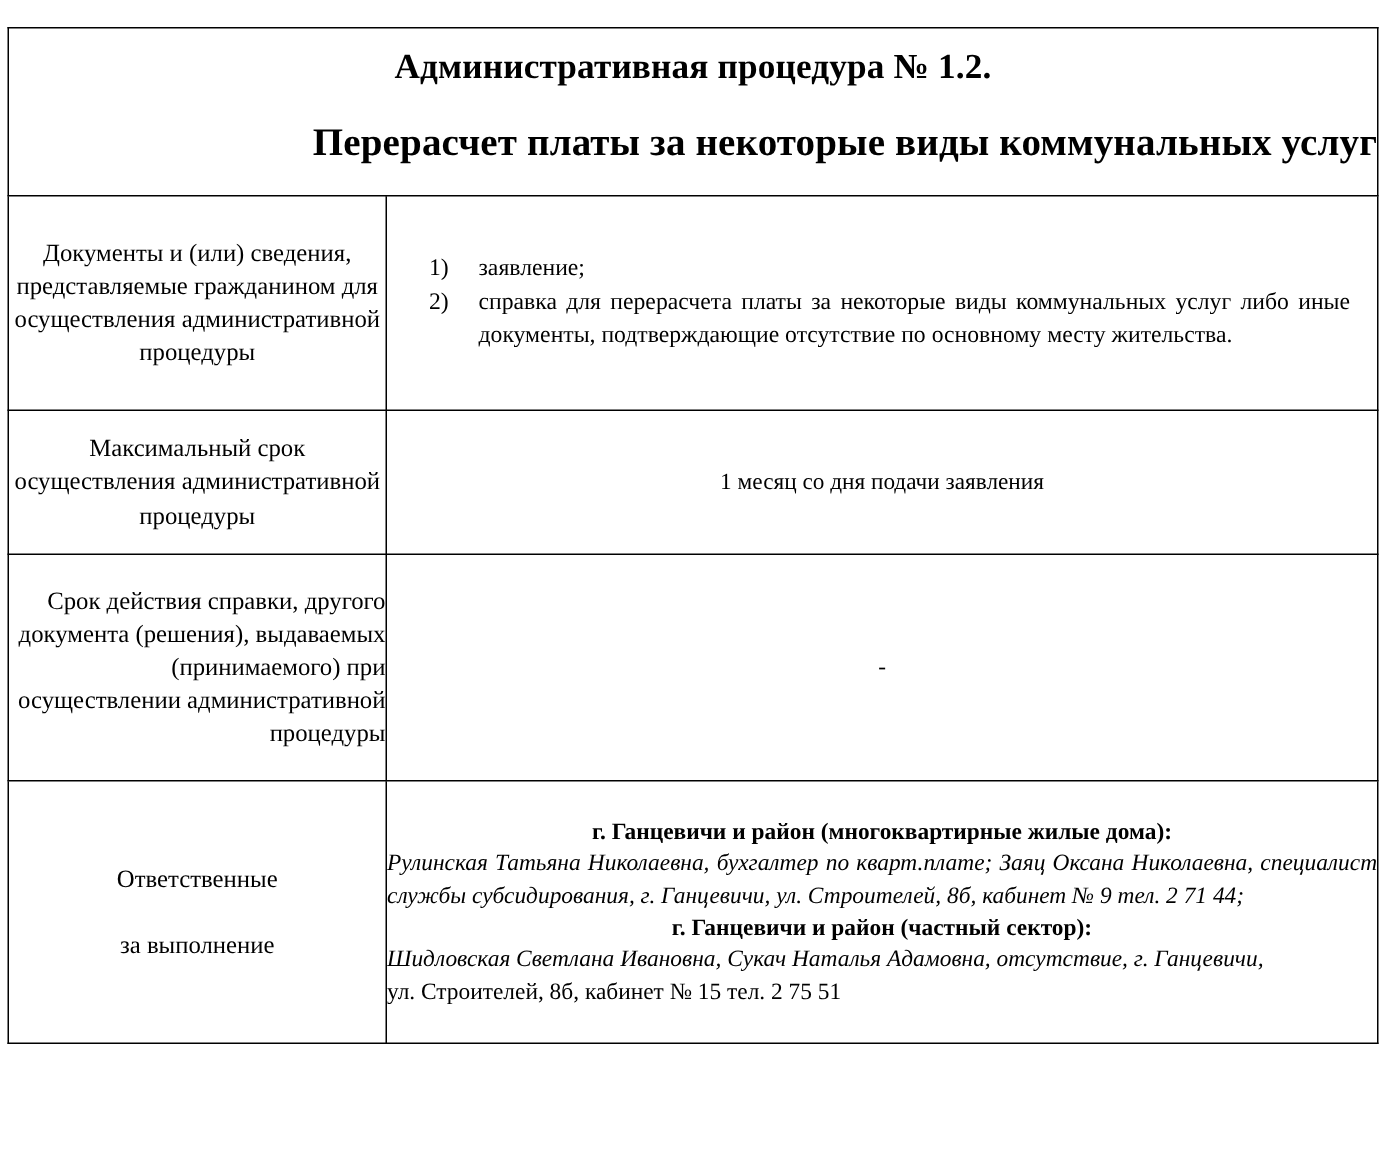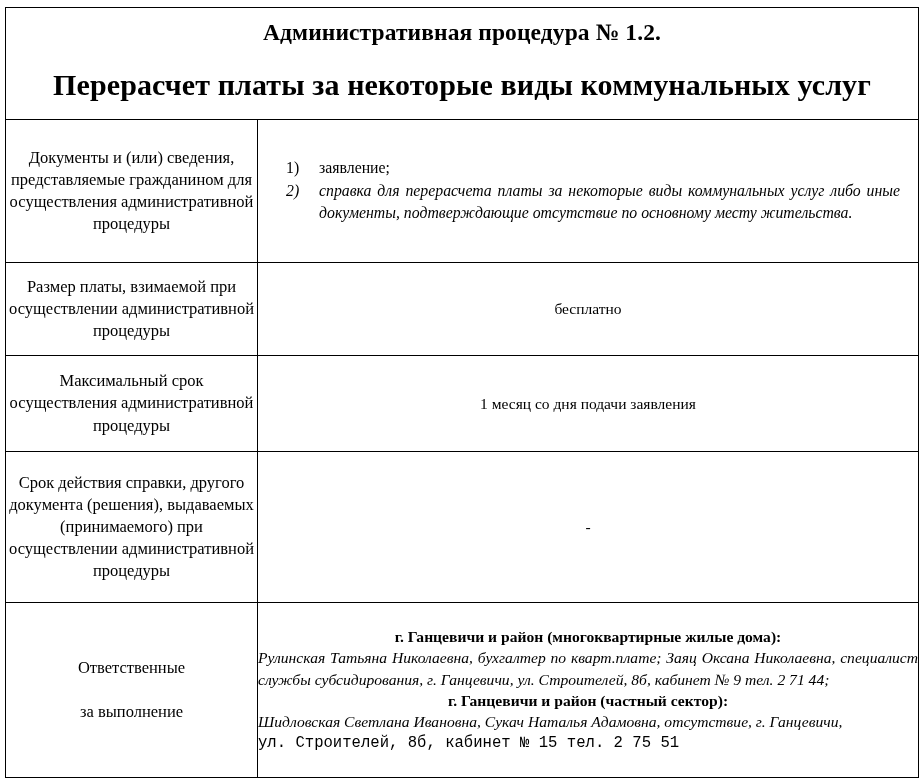--- a/index.html
+++ b/index.html
@@ -20,21 +20,21 @@
   .page {
     position: relative;
     width: 924px;
     height: 781px;
     box-sizing: border-box;
   }
 
   table.proc-table {
     position: absolute;
     left: 5px;
-    top: 7px;
+    top: 18px;
     width: 913px;
     border-collapse: collapse;
     table-layout: fixed;
   }
 
   table.proc-table td {
     border: 1.6px solid #000000;
     padding: 0;
     vertical-align: middle;
     background: #ffffff;
@@ -47,25 +47,26 @@
     padding: 8px 14px 10px 14px;
   }
   .title-line-1 {
     font-size: 23.5px;
     font-weight: bold;
     line-height: 1.18;
     letter-spacing: 0.1px;
     margin: 6px 0 0 0;
   }
   .title-line-2 {
-    font-size: 30px;
+    font-size: 26px;
     font-weight: bold;
     line-height: 1.18;
     letter-spacing: 0.1px;
     margin: 20px 0 12px 0;
+    text-align: right;
   }
 
   
   td.label-cell {
     width: 252px;
     text-align: center;
     font-size: 16.5px;
     line-height: 1.34;
     padding: 8px 12px;
   }
@@ -96,21 +97,20 @@
     position: relative;
     counter-increment: docitem;
     padding-left: 47px;
     text-align: justify;
     text-justify: inter-word;
     font-size: 15.8px;
     line-height: 1.42;
   }
   ol.doc-list > li:last-child {
     margin-bottom: 0;
-    font-style: italic;
   }
   ol.doc-list > li::before {
     content: counter(docitem) ")";
     position: absolute;
     left: 14px;
     top: 0;
     font-size: 15.8px;
     line-height: 1.42;
   }
 
@@ -129,21 +129,20 @@
   }
   .resp-body {
     display: block;
     text-align: justify;
     text-justify: inter-word;
     font-style: italic;
   }
   .resp-tail {
     display: block;
     text-align: left;
-    font-family: Liberation Mono, monospace;
   }
 
   .label-two-line .lbl-a { display: block; }
   .label-two-line .lbl-b { display: block; margin-top: 22px; }
 
   .dash {
     display: inline-block;
   }
 </style>
 </head>
@@ -170,40 +169,32 @@
           <span class="lbl">Документы и (или) сведения, представляемые гражданином для осуществления административной процедуры</span>
         </td>
         <td class="value-cell justify">
           <ol class="doc-list">
             <li>заявление;</li>
             <li>справка для перерасчета платы за некоторые виды коммунальных услуг либо иные документы, подтверждающие отсутствие по основному месту жительства.</li>
           </ol>
         </td>
       </tr>
 
-      <tr>
-        <td class="label-cell" style="height:92px;">
-          <span class="lbl">Размер платы, взимаемой при осуществлении административной процедуры</span>
-        </td>
-        <td class="value-cell">
-          <span>бесплатно</span>
-        </td>
-      </tr>
 
       <tr>
         <td class="label-cell" style="height:95px;">
           <span class="lbl">Максимальный срок осуществления административной процедуры</span>
         </td>
         <td class="value-cell">
           <span>1 месяц со дня подачи заявления</span>
         </td>
       </tr>
 
       <tr>
-        <td class="label-cell" style="height:150px;">
+        <td class="label-cell" style="height:150px;text-align:right;">
           <span class="lbl">Срок действия справки, другого документа (решения), выдаваемых (принимаемого) при осуществлении административной процедуры</span>
         </td>
         <td class="value-cell">
           <span class="dash">-</span>
         </td>
       </tr>
 
       <tr>
         <td class="label-cell label-two-line" style="height:174px;">
           <span class="lbl-a">Ответственные</span>

